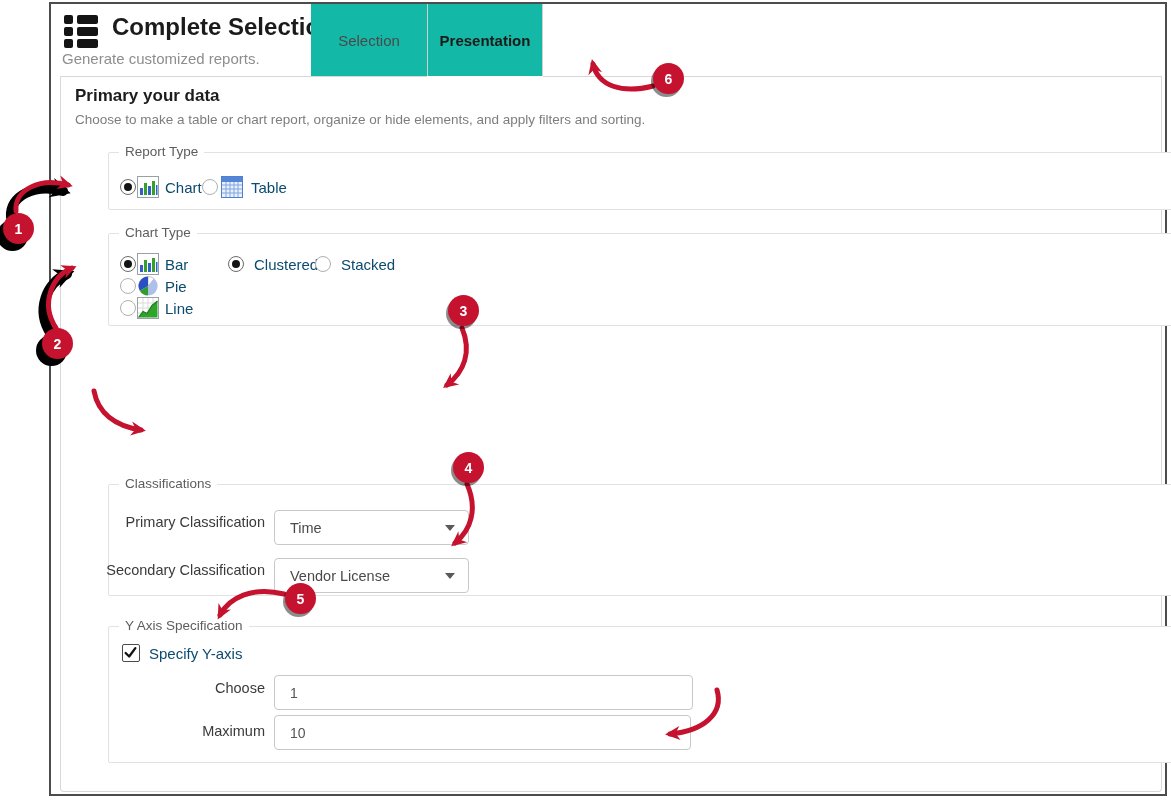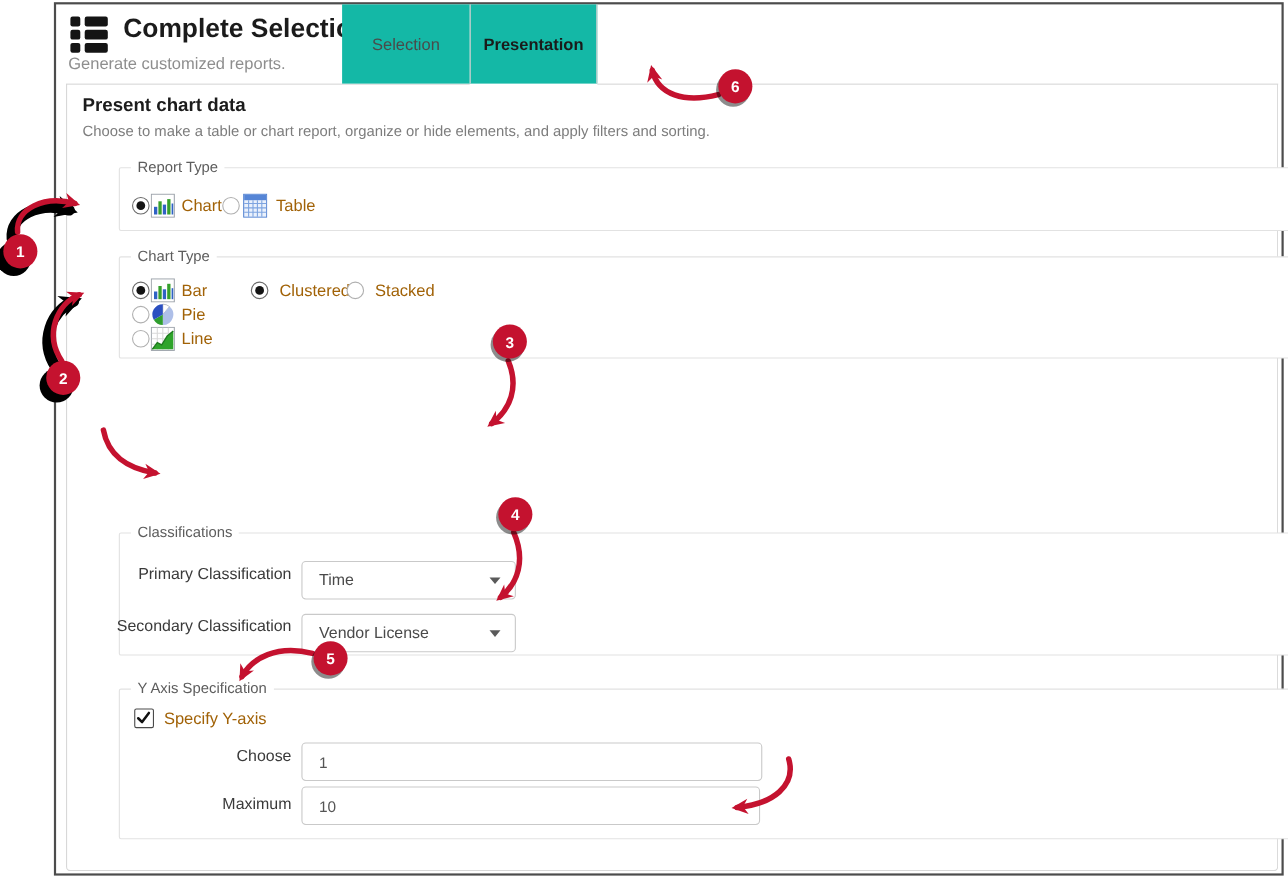--- a/index.html
+++ b/index.html
@@ -28,21 +28,21 @@
 
   .fset{position:absolute;left:64px;width:1072px;border:1px solid #e2e2e2;border-radius:2px;
         box-sizing:border-box;background:#fff;margin-left:44px;}
   .legend{position:absolute;top:-9px;left:10px;background:#fff;padding:0 6px;font-size:13.5px;color:#5d5d5d;white-space:nowrap;}
 
   .radio{position:absolute;width:16px;height:16px;border:1px solid #b0b0b0;border-radius:50%;
          background:#fff;box-sizing:border-box;cursor:pointer;}
   .radio.checked{border-color:#6b6b6b;}
   .radio.checked::after{content:"";position:absolute;left:3px;top:3px;width:8px;height:8px;border-radius:50%;background:#141414;}
 
-  .opt-label{position:absolute;font-size:15px;color:#a16207;white-space:nowrap;}
+  .opt-label{position:absolute;font-size:15px;color:#0c4a6e;white-space:nowrap;}
   .flabel{position:absolute;right:914px;font-size:14.5px;color:#3a3a3a;white-space:nowrap;text-align:right;}
 
   .select{position:absolute;width:195px;height:35px;border:1px solid #c9c9c9;border-radius:4px;
           background:#fff;box-sizing:border-box;cursor:pointer;}
   .select .val{position:absolute;left:15px;top:50%;transform:translateY(-50%);font-size:14.5px;color:#4a4a4a;}
   .caret{position:absolute;right:13px;top:50%;transform:translateY(-50%);width:0;height:0;
          border-left:5px solid transparent;border-right:5px solid transparent;border-top:6px solid #5a5a5a;}
 
   .tinput{position:absolute;height:35px;border:1px solid #c9c9c9;border-radius:4px;background:#fff;
           box-sizing:border-box;font-family:"Liberation Sans",sans-serif;font-size:14px;color:#555;padding:0 0 0 15px;outline:none;}
@@ -76,21 +76,21 @@
   <div class="subtitle">Generate customized reports.</div>
 
   <div class="tab" style="left:311px;">Selection</div>
   <div class="tab active" style="left:427px;">Presentation</div>
 
   <div class="topline" style="left:60px;width:367px;"></div>
   <div class="topline" style="left:543px;width:619px;"></div>
 
   <div class="card"></div>
 
-  <div class="heading">Present chart data</div>
+  <div class="heading">Primary your data</div>
   <div class="desc">Choose to make a table or chart report, organize or hide elements, and apply filters and sorting.</div>
 
   <div class="fset" style="top:152px;height:58px;">
     <span class="legend">Report Type</span>
     <span class="radio checked" style="left:11px;top:26px;"></span>
     <svg class="icon22" style="position:absolute;left:28px;top:23px;" width="22" height="22" viewBox="0 0 22 22">
       <rect x="0.5" y="0.5" width="21" height="21" fill="#fff" stroke="#9aa0a8"></rect>
       <rect x="3" y="12" width="3" height="7" fill="#2f62c4"></rect>
         <rect x="7" y="7" width="3" height="12" fill="#35a02c"></rect>
       <rect x="11" y="10" width="3" height="9" fill="#2f62c4"></rect>

